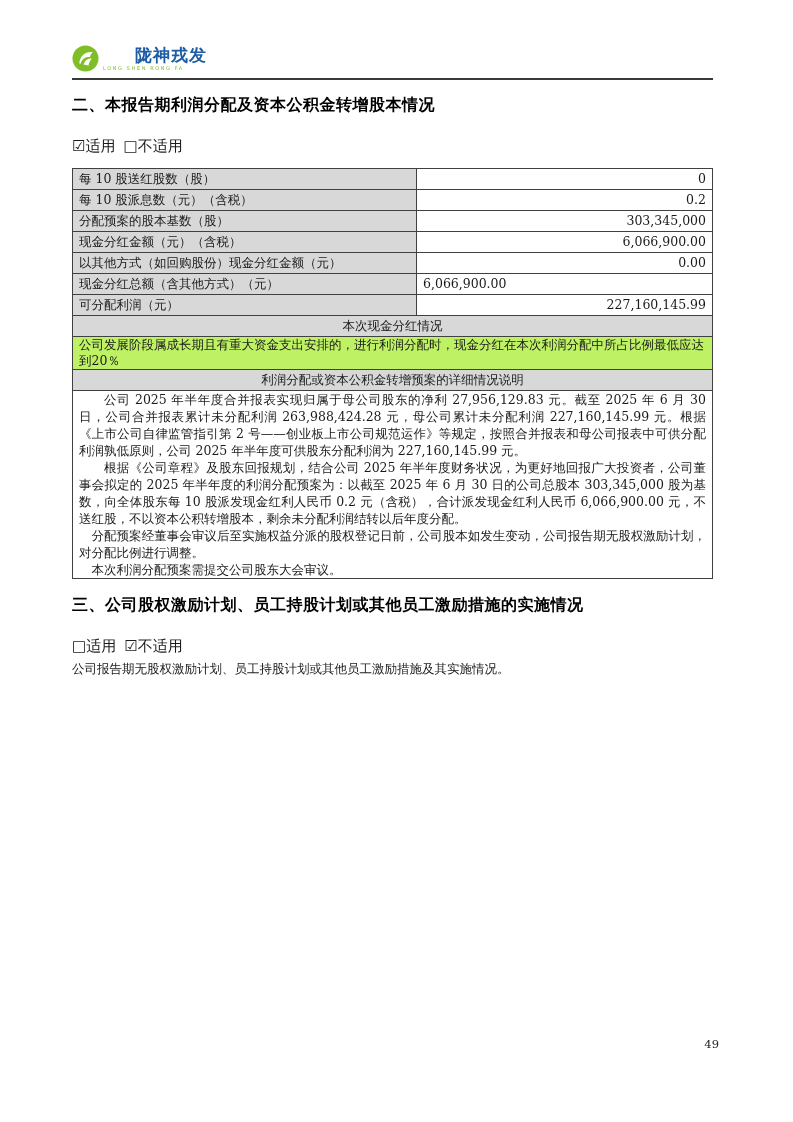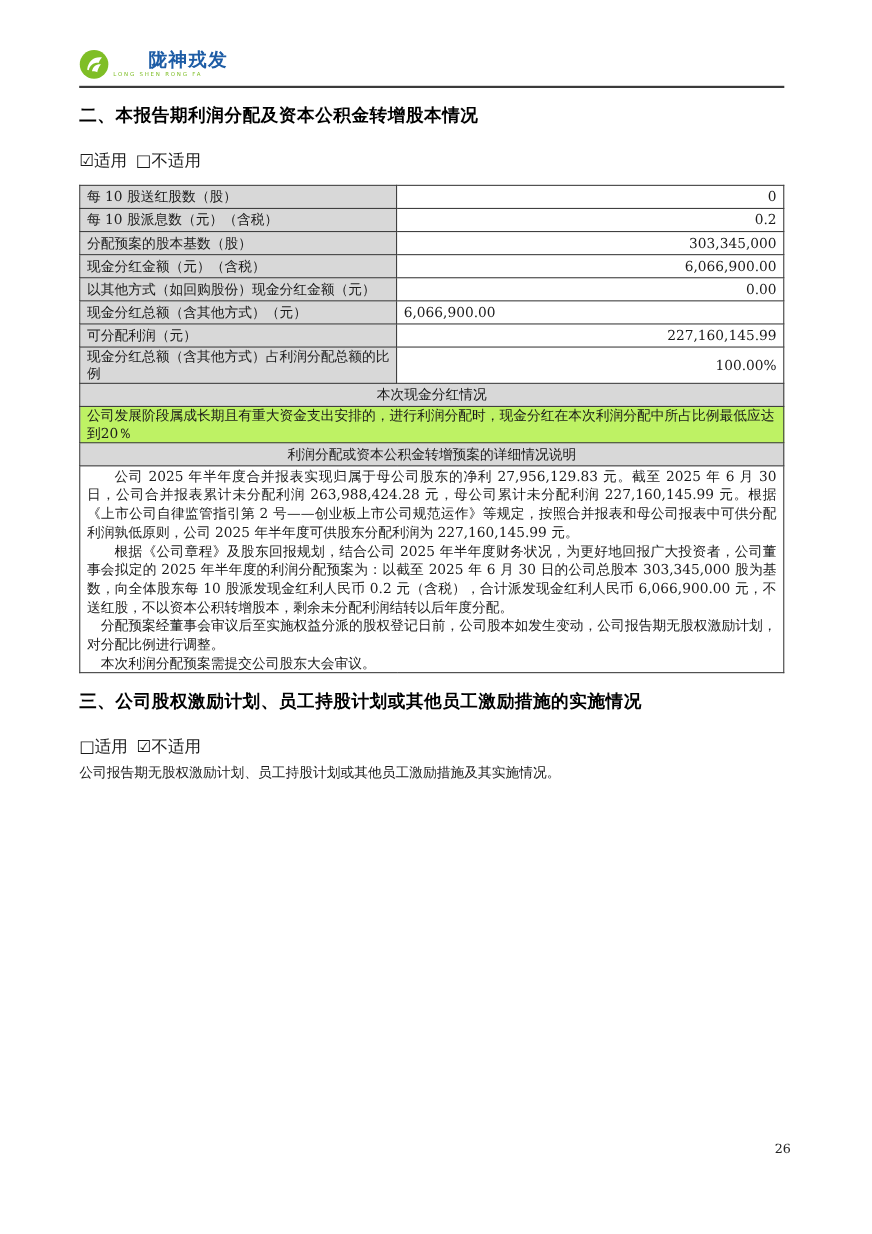--- a/index.html
+++ b/index.html
@@ -50,21 +50,21 @@
     border-collapse:collapse; table-layout:fixed;
     font-size:12.5px;
   }
   table.dist td {
     border:1px solid #404040;
     padding:0 6px;
     height:21px;
     vertical-align:middle;
     line-height:16px;
   }
-  td.lbl { width:288px; background:#d8d8d8; }
+  td.lbl { width:344px; background:#d8d8d8; }
   td.val { text-align:right; background:#fff; }
   td.val-left { text-align:left; }
   td.subhead {
     background:#d8d8d8; text-align:center; height:17px; line-height:15px;
   }
   td.note { height:auto; padding:1px 6px; line-height:17px; background:#bef264; }
   td.detail { height:auto; padding:2px 6px 4px 6px; background:#fff; }
   td.detail p { line-height:17px; text-align:justify; }
   p.ind2 { text-indent:2em; }
   p.ind1 { text-indent:1em; }
@@ -124,24 +124,20 @@
         </tr>
         <tr>
           <td class="lbl">现金分红总额（含其他方式）（元）</td>
           <td class="val val-left">6,066,900.00</td>
         </tr>
         <tr>
           <td class="lbl">可分配利润（元）</td>
           <td class="val">227,160,145.99</td>
         </tr>
         <tr>
-          <td class="lbl">现金分红总额（含其他方式）占利润分配总额的比例</td>
-          <td class="val">100.00%</td>
-        </tr>
-        <tr>
           <td class="subhead" colspan="2">本次现金分红情况</td>
         </tr>
         <tr>
           <td class="note" colspan="2">公司发展阶段属成长期且有重大资金支出安排的，进行利润分配时，现金分红在本次利润分配中所占比例最低应达到20％</td>
         </tr>
         <tr>
           <td class="subhead" colspan="2">利润分配或资本公积金转增预案的详细情况说明</td>
         </tr>
         <tr>
           <td class="detail" colspan="2">
@@ -157,14 +153,14 @@
     <div class="sec-title sec3-title">三、公司股权激励计划、员工持股计划或其他员工激励措施的实施情况</div>
 
     <div class="apply-line">
       <span>□</span><span>适用</span><span class="gap"></span><span>☑</span><span>不适用</span>
     </div>
 
     <div class="plain-line">公司报告期无股权激励计划、员工持股计划或其他员工激励措施及其实施情况。</div>
 
   </div>
 
-  <div class="page-num">26</div>
+  <div class="page-num">49</div>
 </div>
 
 </body></html>

